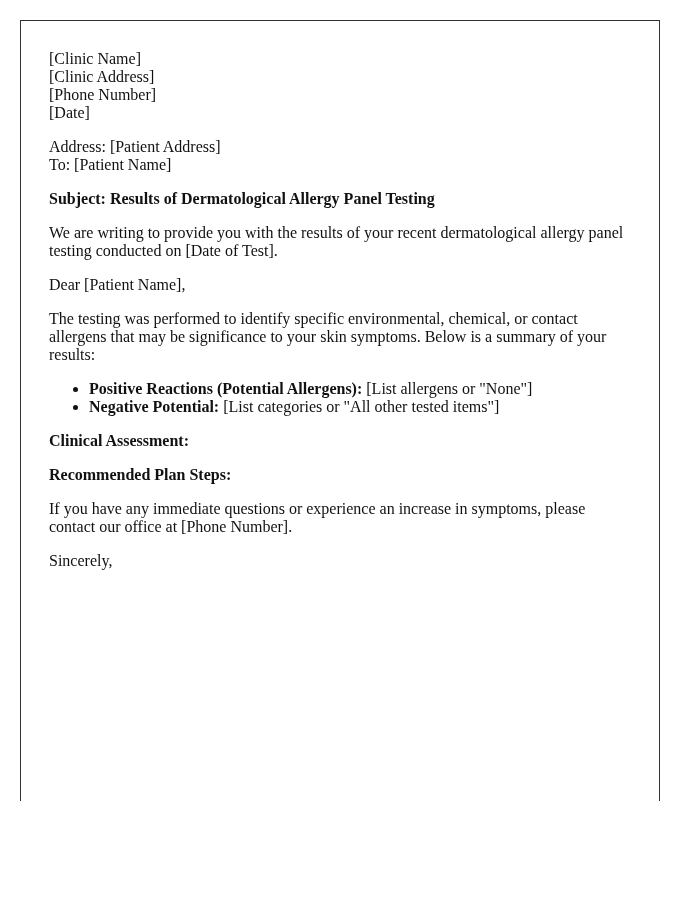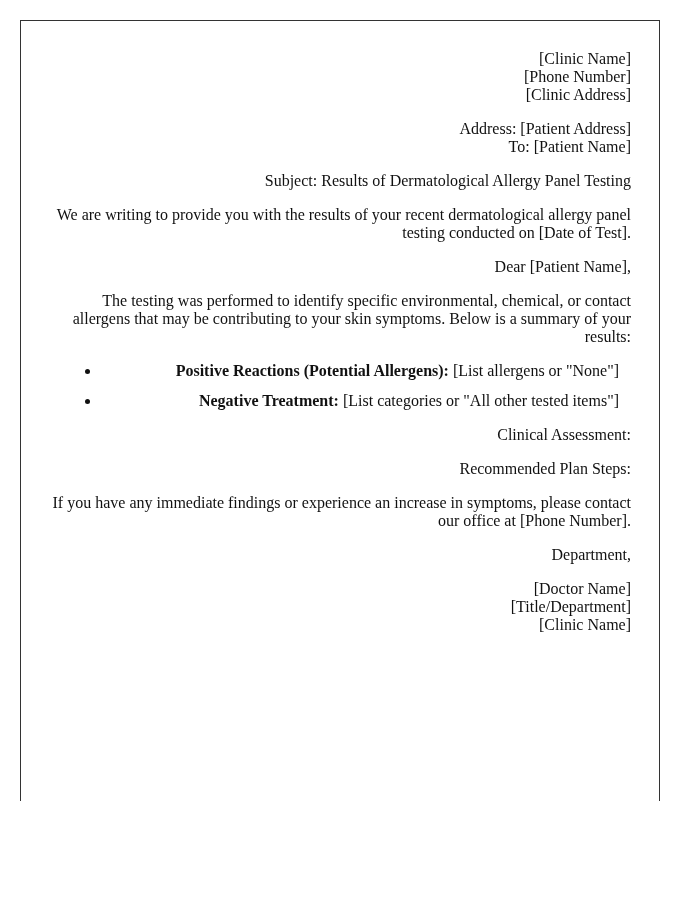--- a/index.html
+++ b/index.html
@@ -24,82 +24,77 @@
       height: 781px;
       border-left: 1px solid #333333;
       border-right: 1px solid #333333;
       border-top: 1px solid #333333;
       overflow: hidden;
       box-sizing: border-box;
     }
     .letter {
       padding: 29px 28px 0 28px;
       line-height: 18px;
-      text-align: right;
     }
     .block {
       margin: 0 0 16px 0;
     }
     .line {
       display: block;
     }
     p {
       margin: 0 0 16px 0;
     }
     .subject, .section-heading {
-      font-weight: normal;
+      font-weight: bold;
       margin: 0 0 16px 0;
     }
     ul {
       margin: 0 0 16px 0;
       padding-left: 40px;
     }
     ul li {
-      margin: 12px;
+      margin: 0;
       padding: 0;
     }
     b { font-weight: bold; }
   </style>
 </head>
 <body>
 
 <div class="page-viewport">
   <div class="letter">
 
     <div class="block">
       <span class="line">[Clinic Name]</span>
+      <span class="line">[Clinic Address]</span>
       <span class="line">[Phone Number]</span>
-      <span class="line">[Clinic Address]</span>
+      <span class="line">[Date]</span>
     </div>
 
     <div class="block">
       <span class="line">Address: [Patient Address]</span>
       <span class="line">To: [Patient Name]</span>
     </div>
 
     <div class="subject">Subject: Results of Dermatological Allergy Panel Testing</div>
 
     <p>We are writing to provide you with the results of your recent dermatological allergy panel testing conducted on [Date of Test].</p>
 
     <p>Dear [Patient Name],</p>
 
-    <p>The testing was performed to identify specific environmental, chemical, or contact allergens that may be contributing to your skin symptoms. Below is a summary of your results:</p>
+    <p>The testing was performed to identify specific environmental, chemical, or contact allergens that may be significance to your skin symptoms. Below is a summary of your results:</p>
     <ul>
       <li><b>Positive Reactions (Potential Allergens):</b><span> [List allergens or "None"]</span></li>
-      <li><b>Negative Treatment:</b><span> [List categories or "All other tested items"]</span></li>
+      <li><b>Negative Potential:</b><span> [List categories or "All other tested items"]</span></li>
     </ul>
 
     <div class="section-heading">Clinical Assessment:</div>
 
     <div class="section-heading">Recommended Plan Steps:</div>
 
-    <p>If you have any immediate findings or experience an increase in symptoms, please contact our office at [Phone Number].</p>
+    <p>If you have any immediate questions or experience an increase in symptoms, please contact our office at [Phone Number].</p>
 
-    <p>Department,</p>
+    <p>Sincerely,</p>
 
-    <div class="block">
-      <span class="line">[Doctor Name]</span>
-      <span class="line">[Title/Department]</span>
-      <span class="line">[Clinic Name]</span>
-    </div>
 
   </div>
 </div>
 
 </body></html>

